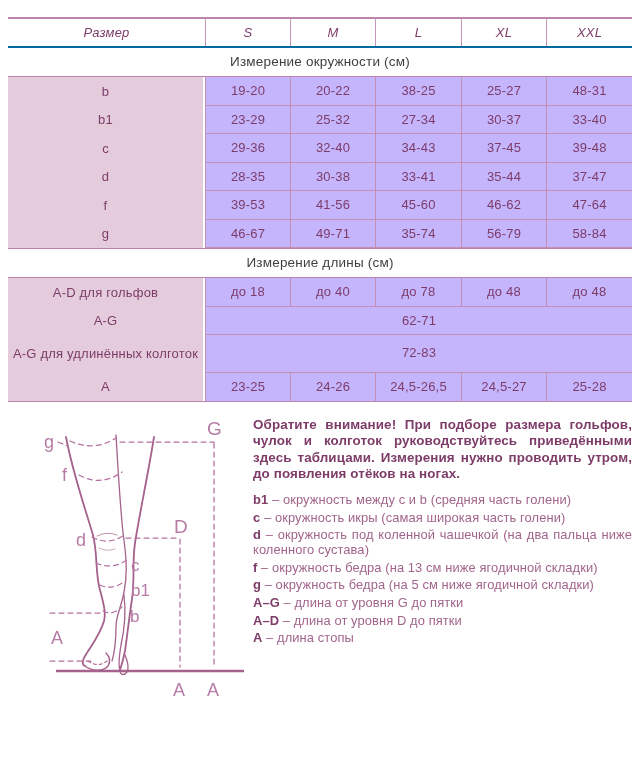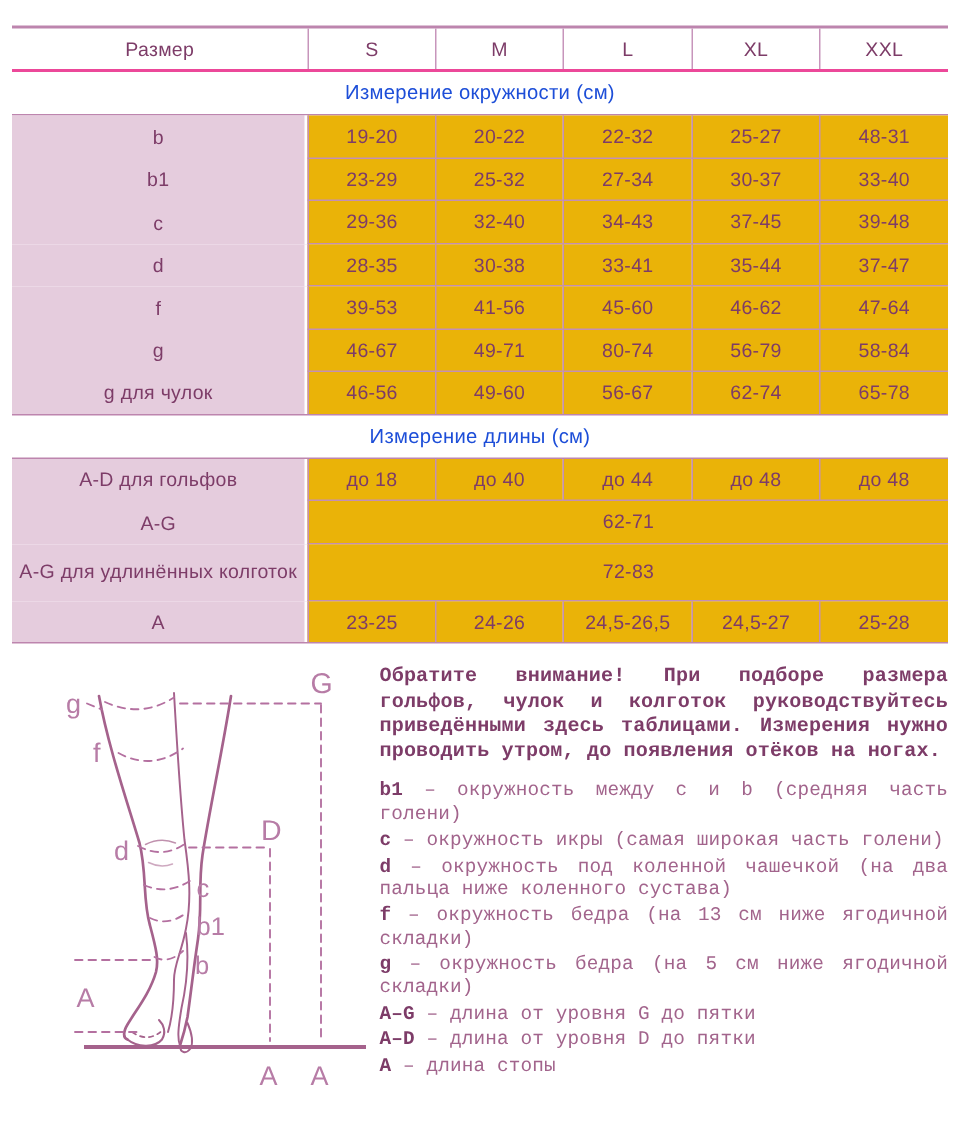--- a/index.html
+++ b/index.html
@@ -14,44 +14,44 @@
   table{border-collapse:separate;border-spacing:0;table-layout:fixed;width:624px;}
   col.c-lbl{width:197px;}
   col.c-v1{width:85px;} col.c-v2{width:85px;} col.c-v3{width:86px;}
   col.c-v4{width:85px;} col.c-v5{width:86px;}
 
   td{
     font-size:13px;color:#7d3c68;text-align:center;vertical-align:middle;
     padding:0 2px;letter-spacing:.2px;
   }
 
-  .hdr-wrap{border-top:2px solid #bd85ae;border-bottom:2px solid #ec4899;}
+  .hdr-wrap{border-top:2px solid #bd85ae;border-bottom:2px solid #0369a1;font-style:italic;}
   .hdr-wrap td{height:27px;}
   .hdr-wrap td.sep{border-left:1.5px solid #c795bb;}
 
   .section-title{
     height:28px;line-height:28px;text-align:center;
-    font-size:13.5px;color:#1d4ed8;letter-spacing:.2px;
+    font-size:13.5px;color:#404040;letter-spacing:.2px;
   }
 
   .data-wrap{border-top:1.5px solid #bd85ae;border-bottom:1.5px solid #bd85ae;}
   td.lbl{
     background:#e5ccdd;border-right:2px solid #ffffff;
   }
   td.val{
-    background:#eab308;border-left:1.4px solid #c38fb5;
+    background:#c4b5fd;border-left:1.4px solid #c38fb5;
   }
   tr.rb td.val{border-bottom:1.4px solid #c38fb5;}
   .data-wrap tr td{height:27.5px;}
   .data-wrap tr.tall td{height:37px;line-height:1.15;}
 
   
   .bottom{display:flex;margin-top:13px;padding:0 9px 0 8px;}
   .diagram{width:237px;flex:0 0 237px;}
-  .notes{flex:1;margin-left:8px;font-family:Liberation Mono, monospace;}
+  .notes{flex:1;margin-left:8px;}
 
   .note-p{
     margin:2px 0 9px 0;font-size:13.4px;line-height:1.24;font-weight:bold;
     color:#7d3c68;text-align:justify;letter-spacing:.1px;
   }
   .def{
     font-size:12.9px;line-height:1.17;color:#a2648c;text-align:justify;
     margin:0 0 2.5px 0;letter-spacing:.1px;
   }
   .def b{color:#7d3c68;}
@@ -100,21 +100,21 @@
           <col class="c-v2">
           <col class="c-v3">
           <col class="c-v4">
           <col class="c-v5">
         </colgroup>
       <tbody>
           <tr class="rb">
         <td class="lbl">b</td>
         <td class="val">19-20</td>
         <td class="val">20-22</td>
-        <td class="val">22-32</td>
+        <td class="val">38-25</td>
         <td class="val">25-27</td>
         <td class="val">48-31</td>
       </tr>
       <tr class="rb">
         <td class="lbl">b1</td>
         <td class="val">23-29</td>
         <td class="val">25-32</td>
         <td class="val">27-34</td>
         <td class="val">30-37</td>
         <td class="val">33-40</td>
@@ -140,31 +140,23 @@
         <td class="val">39-53</td>
         <td class="val">41-56</td>
         <td class="val">45-60</td>
         <td class="val">46-62</td>
         <td class="val">47-64</td>
       </tr>
       <tr class="rb">
         <td class="lbl">g</td>
         <td class="val">46-67</td>
         <td class="val">49-71</td>
-        <td class="val">80-74</td>
+        <td class="val">35-74</td>
         <td class="val">56-79</td>
         <td class="val">58-84</td>
-      </tr>
-      <tr>
-        <td class="lbl">g для чулок</td>
-        <td class="val">46-56</td>
-        <td class="val">49-60</td>
-        <td class="val">56-67</td>
-        <td class="val">62-74</td>
-        <td class="val">65-78</td>
       </tr>
     </tbody>
       </table>
   </div>
 
   <div class="section-title">Измерение длины (см)</div>
 
   <div class="data-wrap">
     <table>
       <colgroup>
@@ -173,21 +165,21 @@
           <col class="c-v2">
           <col class="c-v3">
           <col class="c-v4">
           <col class="c-v5">
         </colgroup>
       <tbody>
           <tr class="rb">
         <td class="lbl">A-D для гольфов</td>
         <td class="val">до 18</td>
         <td class="val">до 40</td>
-        <td class="val">до 44</td>
+        <td class="val">до 78</td>
         <td class="val">до 48</td>
         <td class="val">до 48</td>
       </tr>
       <tr class="rb">
         <td class="lbl">A-G</td>
         <td class="val" colspan="5">62-71</td>
       </tr>
       <tr class="rb tall">
         <td class="lbl">A-G для удлинённых колготок</td>
         <td class="val" colspan="5">72-83</td>

